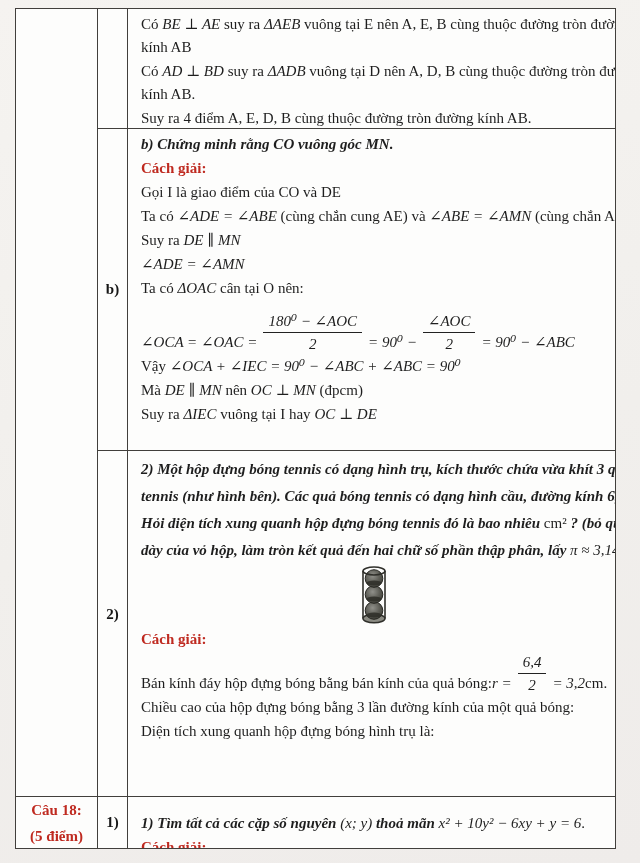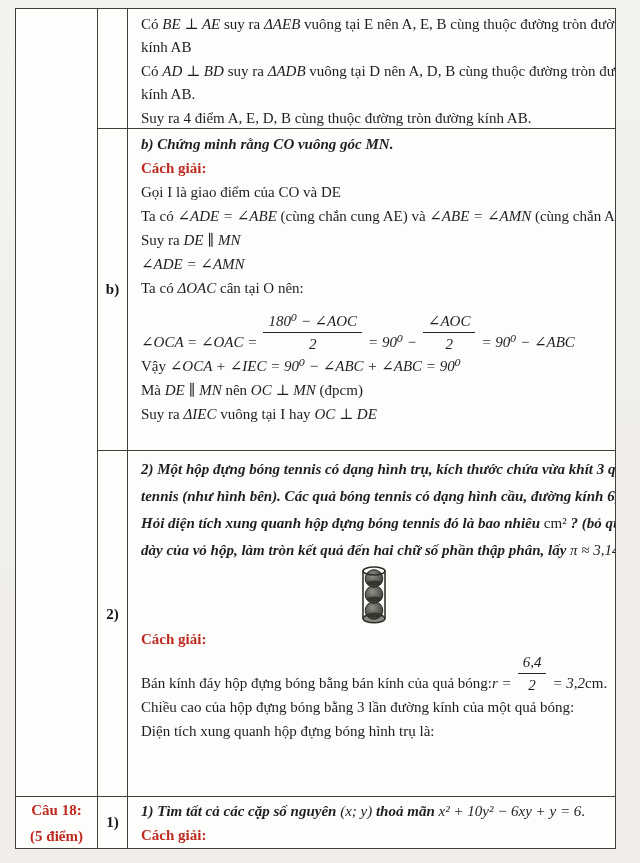--- a/index.html
+++ b/index.html
@@ -33,21 +33,21 @@
   .l4{grid-column:1;grid-row:4}
 
   .mid{display:flex;justify-content:center;font-weight:bold;font-size:15px;color:#161616}
   .m2{padding-top:152px}
   .m3{padding-top:155px}
   .m4{align-items:center;padding-top:0}
 
   .content{font-size:15px;line-height:24px;padding:3px 9px 0 13px}
   .c1{line-height:23.4px;padding-top:4px}
   .c3{padding-top:5px}
-  .c4{padding-top:2px}
+  .c4{padding-top:14px}
 
   .ln{white-space:nowrap;min-height:24px}
   .c1 .ln{min-height:23.4px}
   .lh27{line-height:27px;min-height:27px}
 
   .s-t{font-style:normal}
   .s-m{font-style:italic}
   .s-b{font-weight:bold;font-style:italic}
   .s-r{color:var(--red,#bf2a20);font-weight:bold}
 

